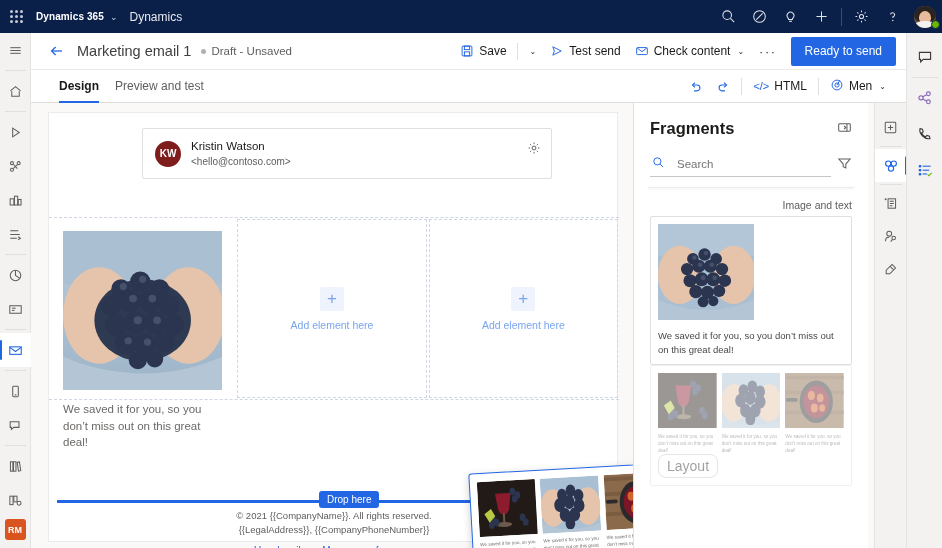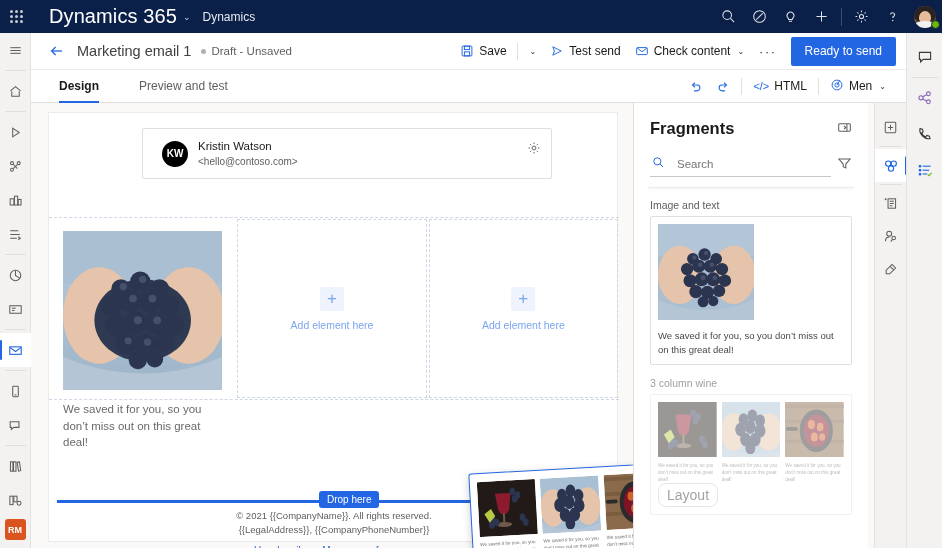--- a/index.html
+++ b/index.html
@@ -13,21 +13,21 @@
   #app { position:relative; width:942px; height:548px; }
 
   
   .suitebar {
     position:absolute; left:0; top:0; width:942px; height:33px;
     background:#0b2049; display:flex; align-items:center; color:#fff;
   }
   .waffle { width:32px; height:33px; display:flex; align-items:center; justify-content:center; }
   .waffle .grid { display:grid; grid-template-columns:repeat(3,3px); grid-gap:2px; }
   .waffle .grid i { width:3px; height:3px; background:#c7cbd4; border-radius:50%; display:block; }
-  .brand { font-size:20px; font-weight:normal; letter-spacing:.1px; margin-left:17px; }
+  .brand { font-size:10px; font-weight:bold; letter-spacing:.1px; margin-left:4px; }
   .brand-chev { margin-left:6px; font-size:9px; color:#c9cfdb; }
   .appname { margin-left:12px; font-size:12px; color:#e6e9ef; }
   .suite-right { margin-left:auto; display:flex; align-items:center; height:33px; }
   .sbtn { width:31px; height:33px; display:flex; align-items:center; justify-content:center; color:#dfe3ea; }
   .sbtn svg { display:block; }
   .sep-v { width:1px; height:18px; background:#3a4a６b; background:#3c4c6b; margin:0 4px; }
   .avatar-wrap { position:relative; width:34px; height:33px; display:flex; align-items:center; justify-content:center; }
   .avatar {
     width:22px; height:22px; border-radius:50%; overflow:hidden; position:relative;
     background:#6b4f3f;
@@ -84,21 +84,20 @@
   .primary {
     background:#2266e3; color:#fff; height:29px; border-radius:2px;
     display:flex; align-items:center; padding:0 14px; font-size:12px; margin-left:6px;
   }
 
   
   .tabstrip {
     position:absolute; left:31px; top:70px; width:875px; height:33px;
     background:#fff; display:flex; align-items:center; padding:0 14px;
     border-bottom:1px solid #e1dfdd;
-    gap:24px;
   }
   .tab { font-size:12px; color:#605e5c; height:33px; display:flex; align-items:center; padding:0 8px; position:relative; }
   .tab:first-child { padding-left:14px; }
   .tab.active { color:#1b1a19; font-weight:bold; }
   .tab.active::after { content:""; position:absolute; left:14px; right:8px; bottom:0; height:2px; background:#2266e3; }
   .tools { margin-left:auto; display:flex; align-items:center; gap:2px; }
   .tbtn { width:26px; height:26px; display:flex; align-items:center; justify-content:center; color:#2266e3; }
   .tpill { display:flex; align-items:center; gap:5px; padding:0 6px; height:26px; font-size:12px; color:#1b1a19; }
 
   
@@ -109,22 +108,22 @@
   .emailsheet {
     position:absolute; left:17px; top:9px; width:570px; height:430px;
     background:#fff; border:1px solid #edebe9;
   }
   .msghdr {
     position:absolute; left:93px; top:15px; width:410px;
     border:1px solid #e1dfdd; border-radius:2px; background:#fff;
   }
   .msghdr-top { display:flex; align-items:center; padding:10px 12px 10px 12px; position:relative; }
   .avatar-kw {
-    width:26px; height:26px; border-radius:50%; background:#000000; color:#fff;
-    font-size:10px; font-weight:bold; display:flex; align-items:center; justify-content:center;margin-left:7px;
+    width:26px; height:26px; border-radius:50%; background:#7f1d1d; color:#fff;
+    font-size:10px; font-weight:bold; display:flex; align-items:center; justify-content:center;
   }
   .sender { margin-left:10px; line-height:1.35; }
   .sender .nm { font-size:11.5px; color:#1b1a19; }
   .sender .em { font-size:10px; color:#605e5c; }
   .gear-h { position:absolute; right:10px; top:12px; color:#605e5c; }
   .msghdr-sub { border-top:1px solid #e1dfdd; padding:9px 12px; font-size:11.5px; color:#323130; }
   .msghdr-sub a { color:#2266e3; text-decoration:none; }
 
   .bodyzone {
     position:absolute; left:0; top:104px; width:570px; height:183px;
@@ -183,21 +182,21 @@
   .panelhead .collapse { margin-left:auto; color:#605e5c; }
   .searchrow { display:flex; align-items:center; padding:0 16px; gap:6px; }
   .searchbox { flex:1; display:flex; align-items:center; gap:12px; border-bottom:1px solid #c8c6c4; padding:4px 2px; }
   .searchbox input {
     border:0; outline:0; font-size:11.5px; color:#323130; width:100%;
     font-family:"Liberation Sans", sans-serif; background:transparent;
   }
   .searchbox input::placeholder { color:#767573; }
   .panel-shadow { height:1px; background:#edebe9; margin:10px 14px 0 14px; box-shadow:0 1px 3px rgba(0,0,0,.10); }
   .frag-scroll { padding:11px 16px 0 16px; }
-  .frag-label { font-size:10.5px; color:#605e5c; margin-bottom:5px; }
+  .frag-label { font-size:10.5px; color:#605e5c; margin-bottom:5px;text-align:right; }
   .frag-label.muted { color:#a19f9d; }
   .frag-card { border:1px solid #e1dfdd; border-radius:2px; padding:7px; background:#fff; }
   .frag-card.dim { opacity:.45; }
   .frag-card .fimg { width:96px; height:96px; object-fit:cover; display:block; }
   .frag-card .ftxt { margin-top:9px; font-size:9.5px; line-height:1.45; color:#4a4846; }
   .frag3 { display:flex; gap:5px; }
   .frag3 .f3c { flex:1; }
   .frag3 .f3img { width:100%; height:55px; object-fit:cover; display:block; }
   .frag3 .f3t { margin-top:5px; font-size:4.6px; line-height:1.55; color:#6c6a68; }
   .layout-tag {
@@ -678,21 +677,20 @@
               <circle cx="58" cy="56" r="3.2"></circle>
             <circle cx="74" cy="56" r="3.2"></circle>
               <circle cx="62" cy="74" r="3.4"></circle>
               <circle cx="78" cy="74" r="3.2"></circle>
           </g>
           <path d="M0 104c18 8 40 14 66 14s48-6 66-14v28H0z" fill="#b4c6d6"></path>
         </svg>
         <div class="ftxt">We saved it for you, so you don’t miss out on this great deal!</div>
       </div>
 
-      <div class="frag-label muted mt12">3 column wine</div>
       <div class="frag-card dim">
         <div class="frag3">
           <div class="f3c">
             <svg class="f3img" viewBox="0 0 60 44" preserveAspectRatio="none">
               <rect width="60" height="44" fill="#221a16"></rect>
               <path d="M18 10h16l-2 11a6 6 0 0 1-12 0z" fill="#8d1b2e"></path>
               <rect x="25" y="26" width="2" height="8" fill="#6e5a4a"></rect>
               <ellipse cx="26" cy="35" rx="8" ry="2" fill="#6e5a4a"></ellipse>
               <g fill="#2b3550">
                   <circle cx="36" cy="9" r="3"></circle>

